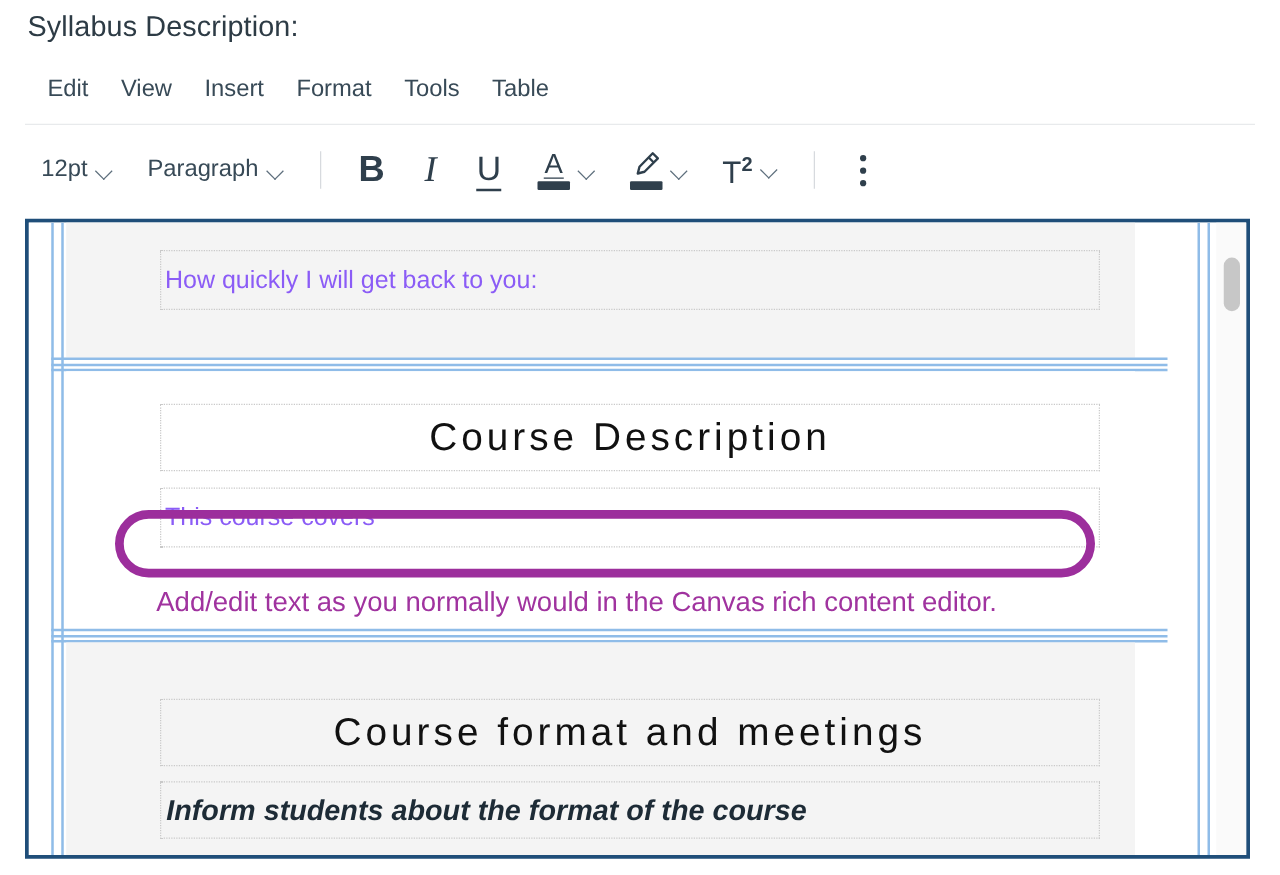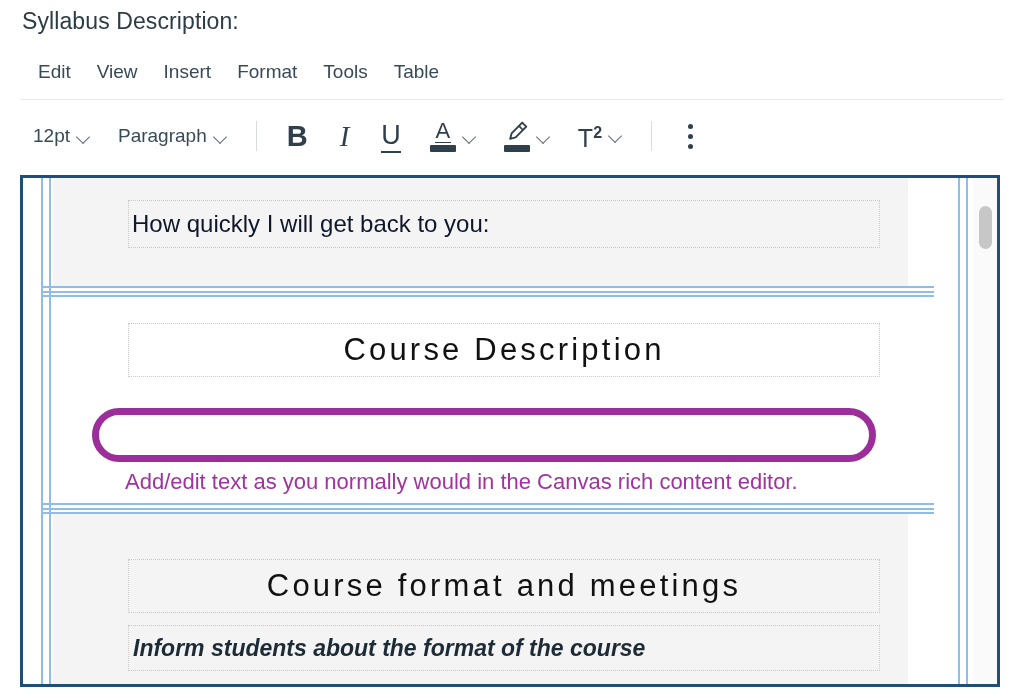--- a/index.html
+++ b/index.html
@@ -255,23 +255,23 @@
   .cell {
     position: absolute;
     box-sizing: border-box;
     border: 1px dotted #c9c9c9;
     display: flex;
     align-items: center;
   }
 
   .txt-body {
     font-family: "Liberation Sans", sans-serif;
-    font-size: 24px;
+    font-size: 20px;
     line-height: 30px;
-    color: #0f172a;
+    color: #8b5cf6;
     padding-left: 3px;
     white-space: nowrap;
   }
   .txt-head {
     font-family: "Liberation Sans", sans-serif;
     font-size: 31px;
     line-height: 36px;
     color: #111111;
     letter-spacing: 3.2px;
     width: 100%;
@@ -405,20 +405,23 @@
     <div class="band" style="top:108px;">
       <i class="a"></i>
         <i class="b"></i>
         <i class="c"></i>
     </div>
 
     <div class="sec white" style="top:119px; height:206px;">
       <div class="cell" style="left:75px; top:26px; width:752px; height:54px;">
         <span class="txt-head">Course Description</span>
       </div>
+      <div class="cell" style="left:75px; top:93px; width:752px; height:48px;">
+        <span class="txt-body">This course covers</span>
+      </div>
     </div>
 
     <div class="band" style="top:325px;">
       <i class="a"></i>
         <i class="b"></i>
         <i class="c"></i>
     </div>
 
     <div class="sec grayed" style="top:336px; height:206px;">
       <div class="cell" style="left:75px; top:45px; width:752px; height:54px;">

